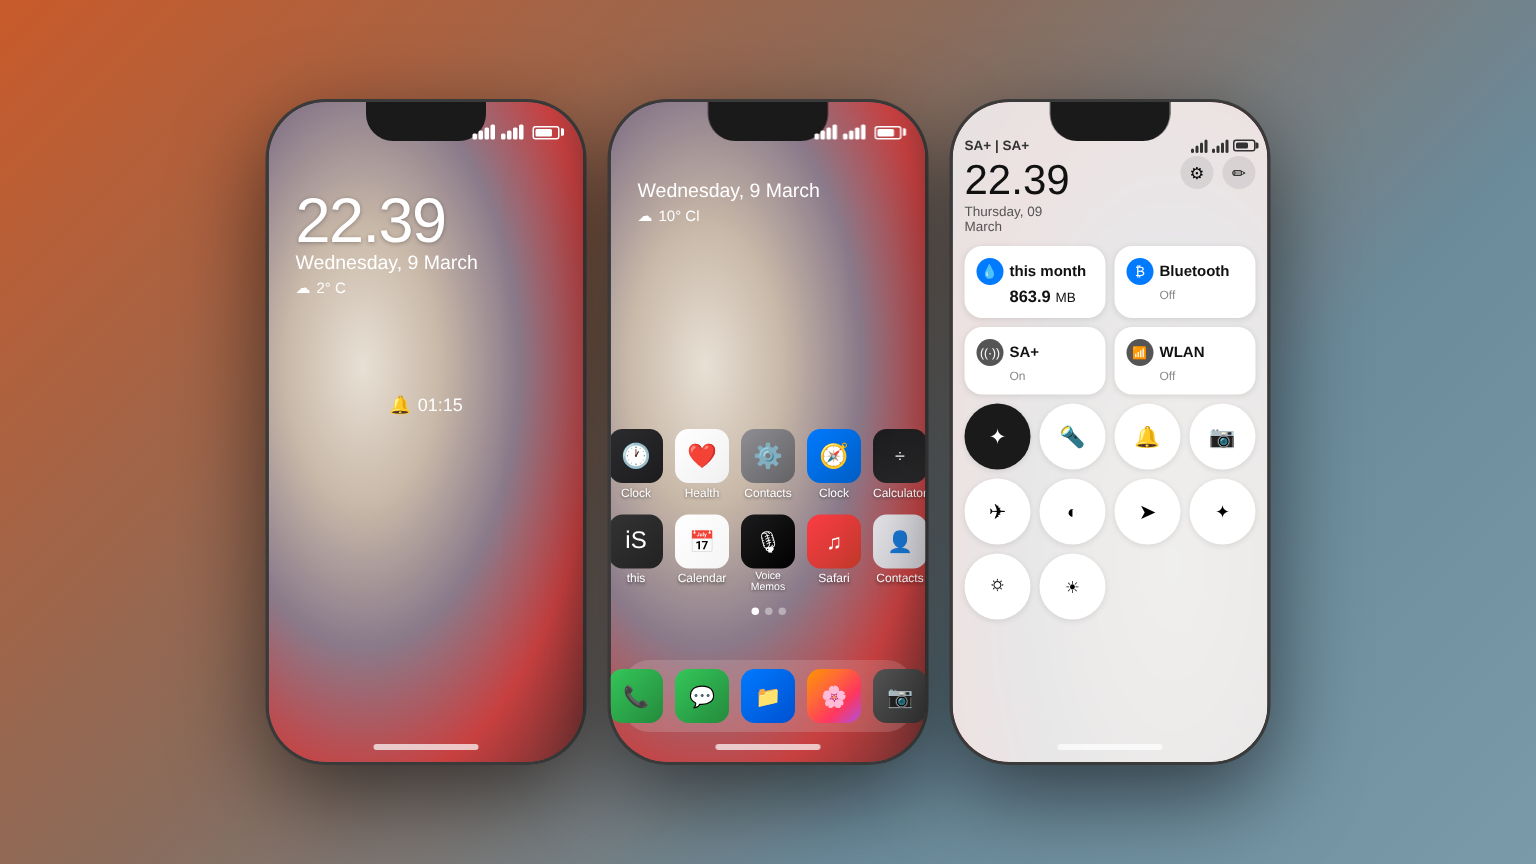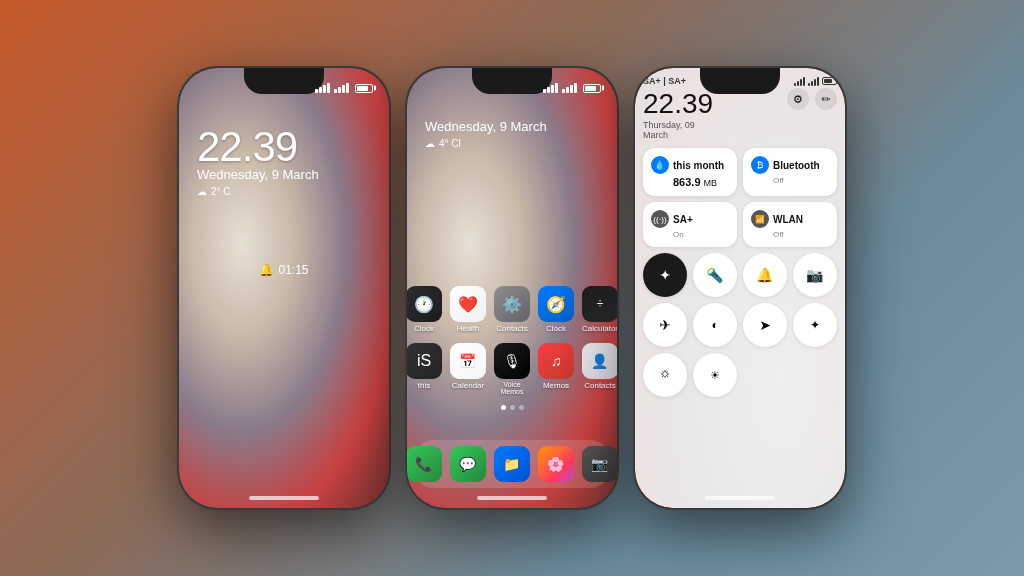--- a/index.html
+++ b/index.html
@@ -242,21 +242,21 @@
     
     .phone3-bg {
       position: absolute;
       top: 0; left: 0; right: 0; bottom: 0;
       background: radial-gradient(ellipse at 70% 70%, #e8e0d5 0%, #c8b8a8 25%, #8a7a8a 50%, #c84040 75%, #6a3030 100%);
     }
     .cc-panel {
       position: absolute;
       top: 0; left: 0; right: 0; bottom: 0;
       background: rgba(240,240,240,0.92);
-      padding: 4px 8px 0 8px;
+      padding: 20px 8px 0 8px;
     }
     .cc-header {
       display: flex;
       justify-content: space-between;
       align-items: center;
       padding: 4px 0 2px 0;
     }
     .cc-carrier {
       font-size: 9px;
       color: #333;
@@ -489,21 +489,21 @@
         <div class="battery-icon">
           <div class="battery-fill"></div>
         </div>
       </div>
     </div>
 
     <div class="home-time">
       <div class="date-str">Wednesday, 9 March</div>
       <div class="weather-row">
         <span>☁</span>
-        <span>4° Cl</span>
+        <span>10° Cl</span>
       </div>
     </div>
 
     <div class="app-grid">
       <div class="app-row">
         <div class="app-icon">
           <div class="app-icon-img app-clock">🕐</div>
           <span class="app-label">Clock</span>
         </div>
         <div class="app-icon">
@@ -531,21 +531,21 @@
         <div class="app-icon">
           <div class="app-icon-img app-calendar" style="color:#e33;font-size:14px">📅</div>
           <span class="app-label">Calendar</span>
         </div>
         <div class="app-icon">
           <div class="app-icon-img app-voicememo" style="color:white;font-size:14px">🎙</div>
           <span class="app-label" style="font-size:7px">Voice Memos</span>
         </div>
         <div class="app-icon">
           <div class="app-icon-img app-music" style="color:white;font-size:14px">♫</div>
-          <span class="app-label">Memos</span>
+          <span class="app-label">Safari</span>
         </div>
         <div class="app-icon">
           <div class="app-icon-img app-contacts" style="color:#888;font-size:14px">👤</div>
           <span class="app-label">Contacts</span>
         </div>
       </div>
       <div class="page-dots">
         <div class="page-dot active"></div>
         <div class="page-dot"></div>
         <div class="page-dot"></div>

